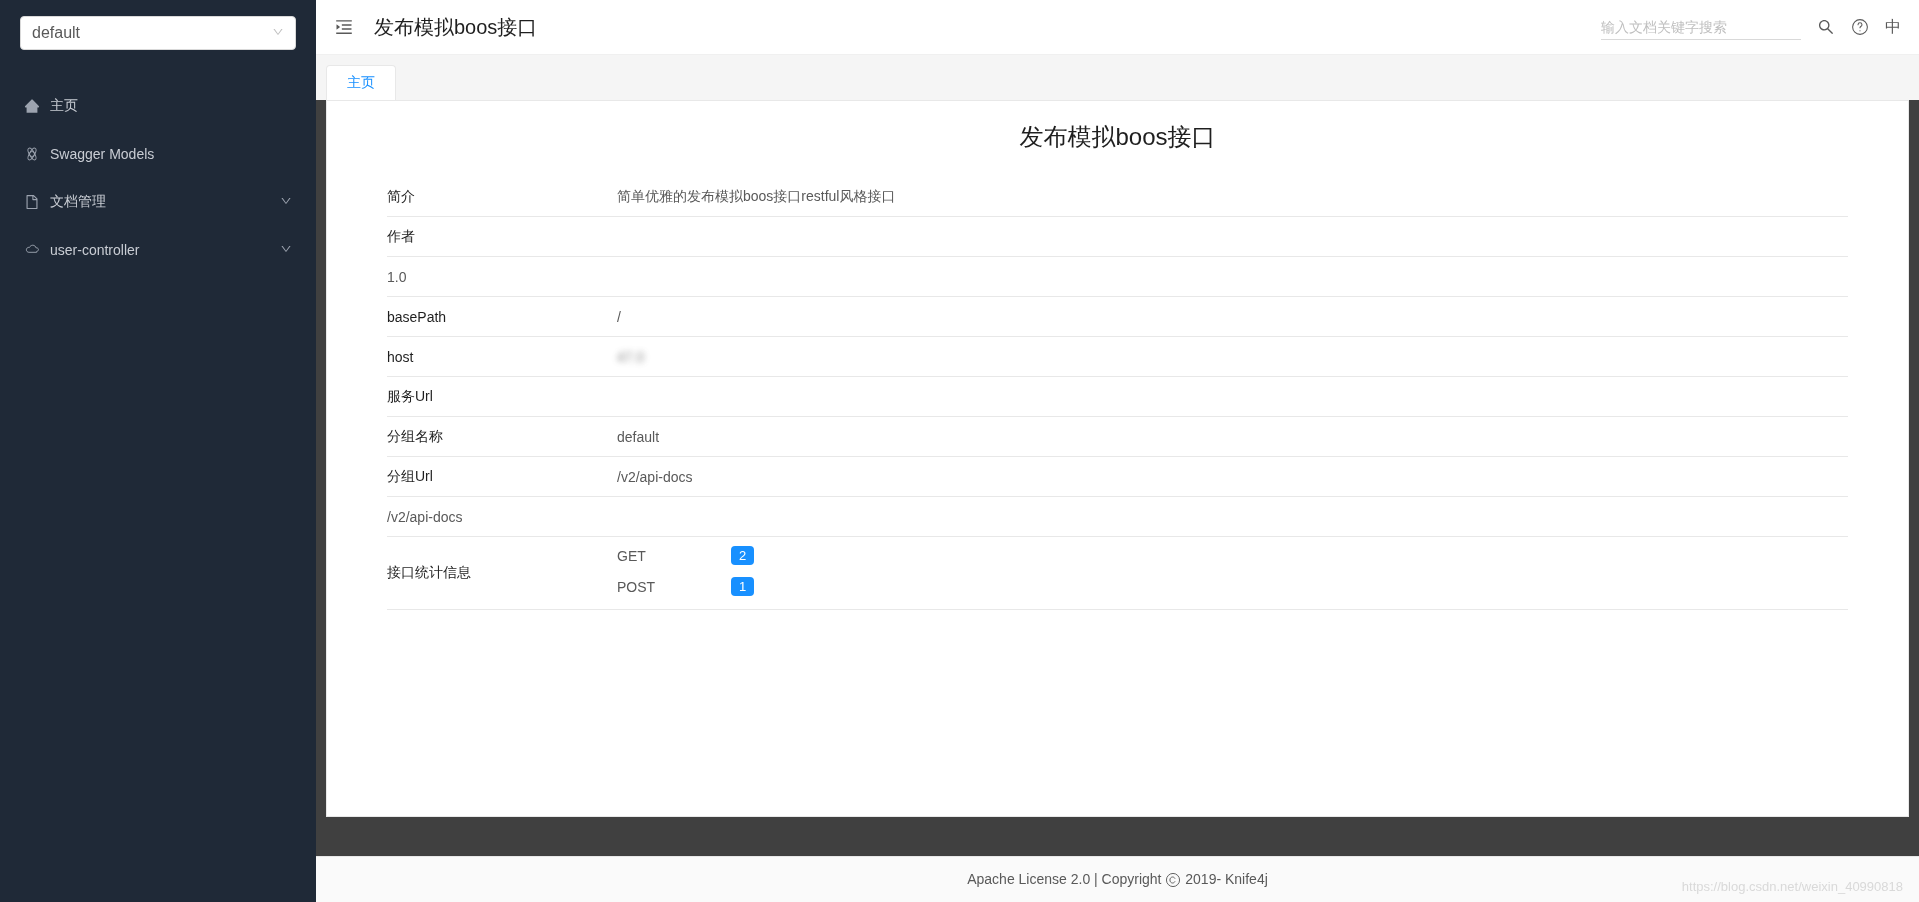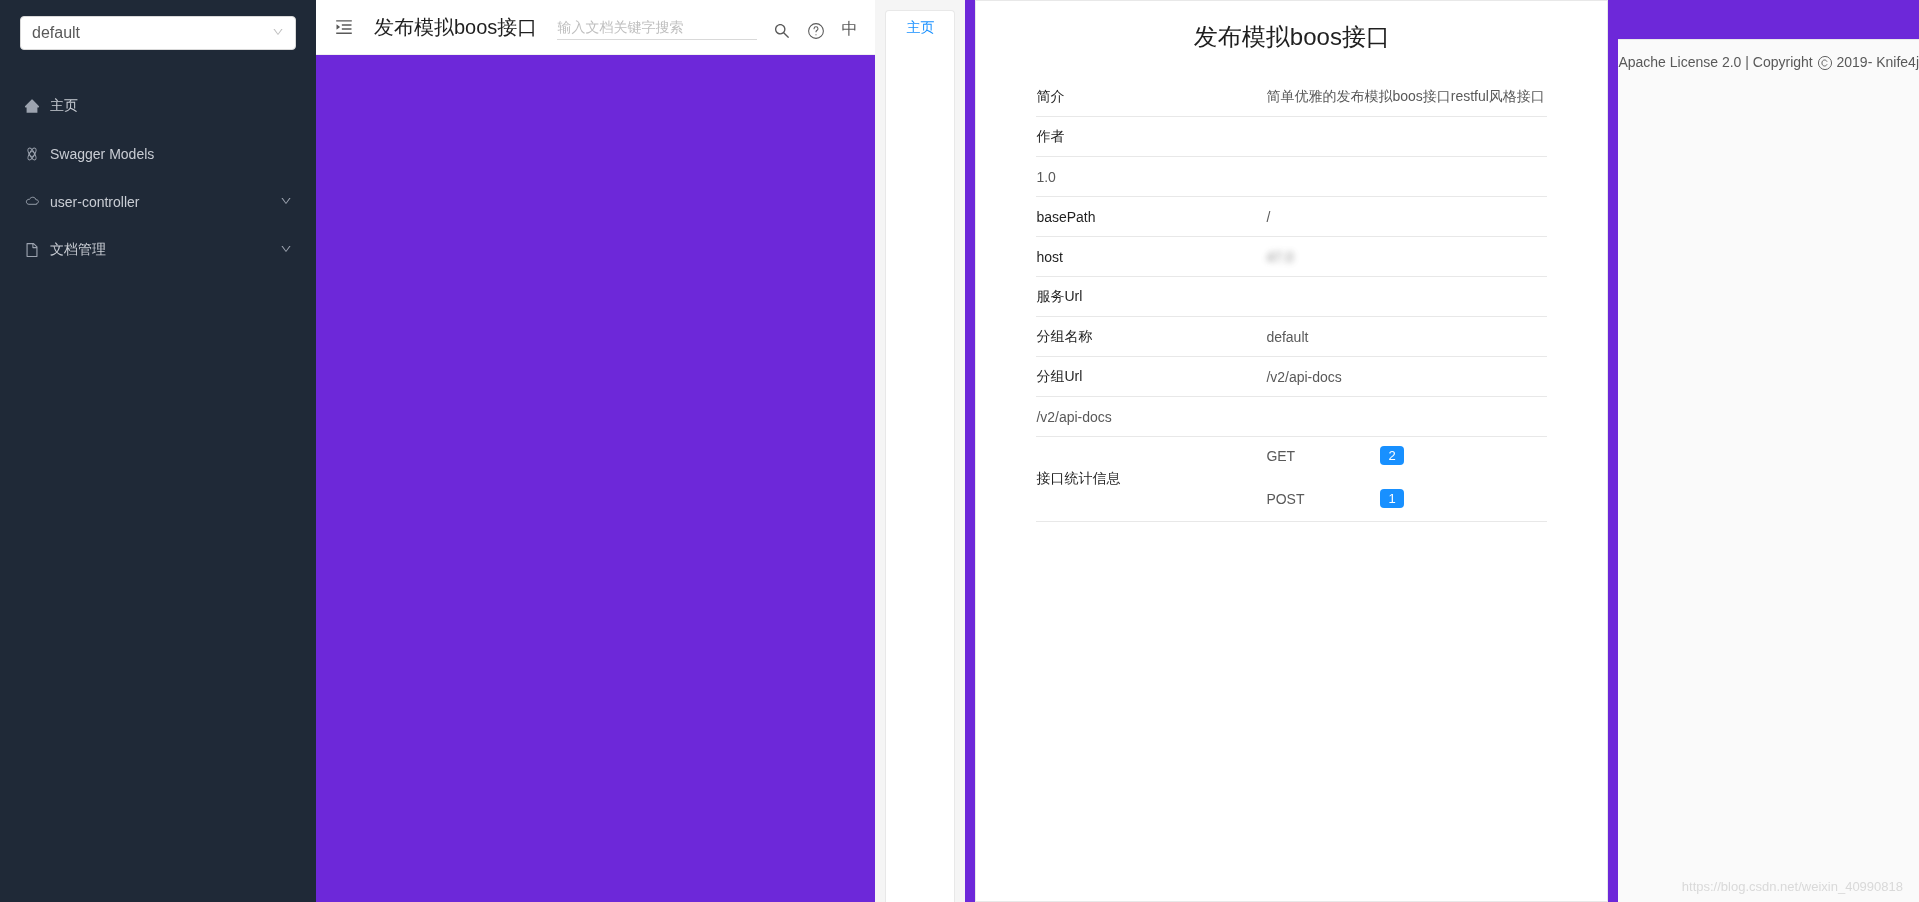--- a/index.html
+++ b/index.html
@@ -74,22 +74,22 @@
       height: 16px;
     }
     .expand-icon {
       color: #9ca3af;
       font-size: 12px;
     }
     
     .main {
       flex: 1;
       display: flex;
-      flex-direction: row;
-      background: #6d28d9;
+      flex-direction: column;
+      background: #404040;
       position: relative;
     }
     .header {
       height: 55px;
       display: flex;
       align-items: center;
       background: #fff;
       padding: 0 18px;
       gap: 20px;
       border-bottom: 1px solid #f0f0f0;
@@ -103,21 +103,21 @@
       align-items: center;
     }
     .page-title {
       font-size: 20px;
       color: #1f1f1f;
       font-weight: 500;
     }
     .header-right {
       margin-left: auto;
       display: flex;
-      align-items: flex-end;
+      align-items: center;
       gap: 16px;
     }
     .search-box {
       border: none;
       border-bottom: 1px solid #d9d9d9;
       outline: none;
       font-size: 14px;
       width: 200px;
       padding: 4px 0;
       color: #595959;
@@ -197,21 +197,21 @@
       font-size: 14px;
     }
     .stats-value {
       flex: 1;
       padding: 9px 0;
     }
     .stats-row {
       display: flex;
       align-items: center;
       gap: 70px;
-      margin-bottom: 24px;
+      margin-bottom: 12px;
     }
     .stats-row:last-child {
       margin-bottom: 4px;
     }
     .method-label {
       color: #595959;
       font-size: 14px;
       width: 44px;
     }
     .badge {
@@ -286,40 +286,40 @@
               <ellipse cx="512" cy="512" rx="420" ry="160" transform="rotate(60 512 512)"></ellipse>
               <ellipse cx="512" cy="512" rx="420" ry="160" transform="rotate(-60 512 512)"></ellipse>
             </svg>
         </span>
         <span>Swagger Models</span>
       </div>
     </div>
     <div class="sidebar-item">
       <div class="sidebar-item-left">
         <span class="sidebar-icon">
+          <svg viewBox="0 0 1024 1024" fill="currentColor">
+              <path d="M854.6 288.6L639.4 73.4c-6-6-14.1-9.4-22.6-9.4H192c-17.7 0-32 14.3-32 32v832c0 17.7 14.3 32 32 32h640c17.7 0 32-14.3 32-32V311.3c0-8.5-3.4-16.7-9.4-22.7zM602 137.8L790.2 326H602V137.8zM792 888H232V136h302v216a42 42 0 0 0 42 42h216v494z"></path>
+            </svg>
+        </span>
+        <span>文档管理</span>
+      </div>
+      <span class="expand-icon">
+        <svg viewBox="0 0 1024 1024" width="12" height="12" fill="currentColor">
+            <path d="M884 256h-75c-5.1 0-9.9 2.5-12.9 6.6L512 654.2 227.9 262.6c-3-4.1-7.8-6.6-12.9-6.6h-75c-6.5 0-10.3 7.4-6.5 12.7l352.6 486.1c12.8 17.6 39 17.6 51.7 0l352.6-486.1c3.9-5.3.1-12.7-6.4-12.7z"></path>
+          </svg>
+      </span>
+    </div>
+    <div class="sidebar-item">
+      <div class="sidebar-item-left">
+        <span class="sidebar-icon">
           <svg viewBox="0 0 1024 1024" fill="none" stroke="currentColor" stroke-width="60">
               <path d="M811 600c60 0 113-53 113-113s-53-113-113-113c-13 0-26 2-38 7-20-100-108-175-213-175-93 0-173 57-207 138-13-3-27-5-41-5-88 0-160 72-160 160s72 160 160 160h499z"></path>
             </svg>
         </span>
         <span>user-controller</span>
-      </div>
-      <span class="expand-icon">
-        <svg viewBox="0 0 1024 1024" width="12" height="12" fill="currentColor">
-            <path d="M884 256h-75c-5.1 0-9.9 2.5-12.9 6.6L512 654.2 227.9 262.6c-3-4.1-7.8-6.6-12.9-6.6h-75c-6.5 0-10.3 7.4-6.5 12.7l352.6 486.1c12.8 17.6 39 17.6 51.7 0l352.6-486.1c3.9-5.3.1-12.7-6.4-12.7z"></path>
-          </svg>
-      </span>
-    </div>
-    <div class="sidebar-item">
-      <div class="sidebar-item-left">
-        <span class="sidebar-icon">
-          <svg viewBox="0 0 1024 1024" fill="currentColor">
-              <path d="M854.6 288.6L639.4 73.4c-6-6-14.1-9.4-22.6-9.4H192c-17.7 0-32 14.3-32 32v832c0 17.7 14.3 32 32 32h640c17.7 0 32-14.3 32-32V311.3c0-8.5-3.4-16.7-9.4-22.7zM602 137.8L790.2 326H602V137.8zM792 888H232V136h302v216a42 42 0 0 0 42 42h216v494z"></path>
-            </svg>
-        </span>
-        <span>文档管理</span>
       </div>
       <span class="expand-icon">
         <svg viewBox="0 0 1024 1024" width="12" height="12" fill="currentColor">
             <path d="M884 256h-75c-5.1 0-9.9 2.5-12.9 6.6L512 654.2 227.9 262.6c-3-4.1-7.8-6.6-12.9-6.6h-75c-6.5 0-10.3 7.4-6.5 12.7l352.6 486.1c12.8 17.6 39 17.6 51.7 0l352.6-486.1c3.9-5.3.1-12.7-6.4-12.7z"></path>
           </svg>
       </span>
     </div>
   </div>
 </div>
 

